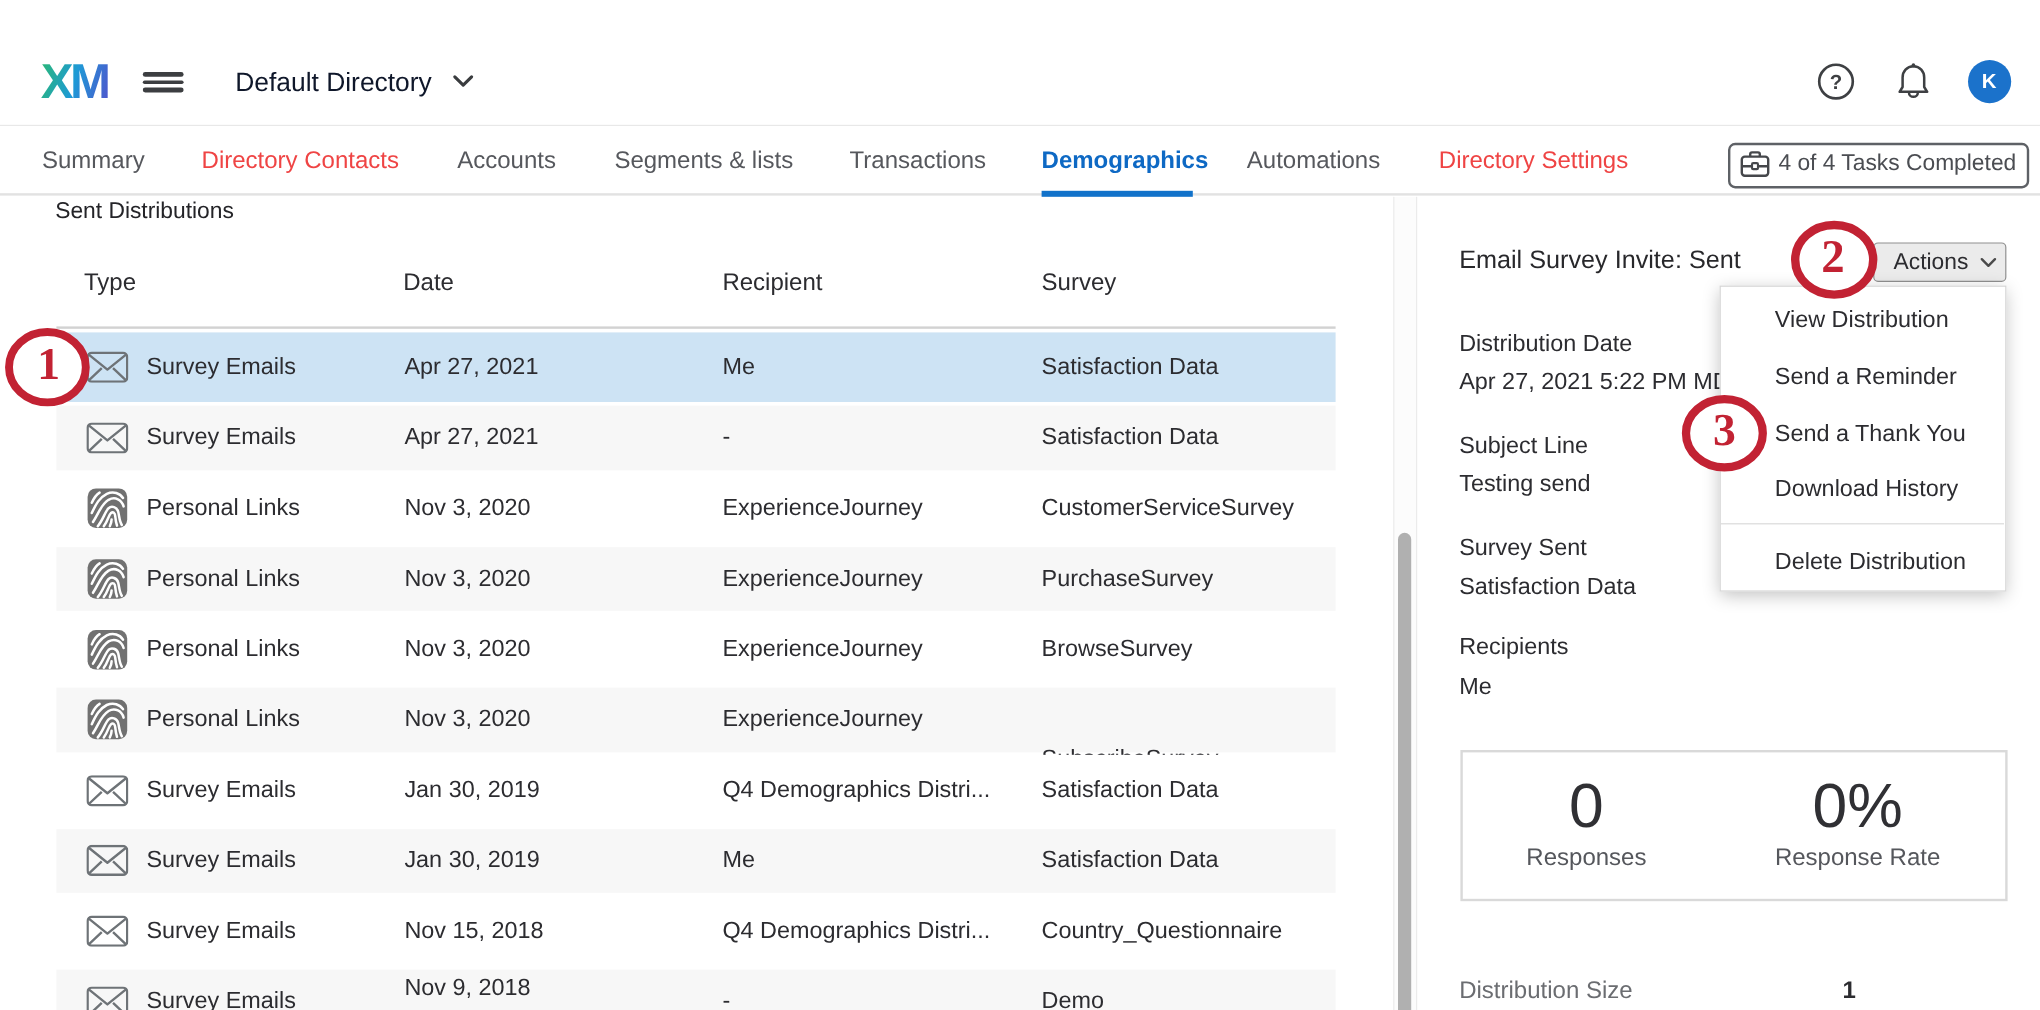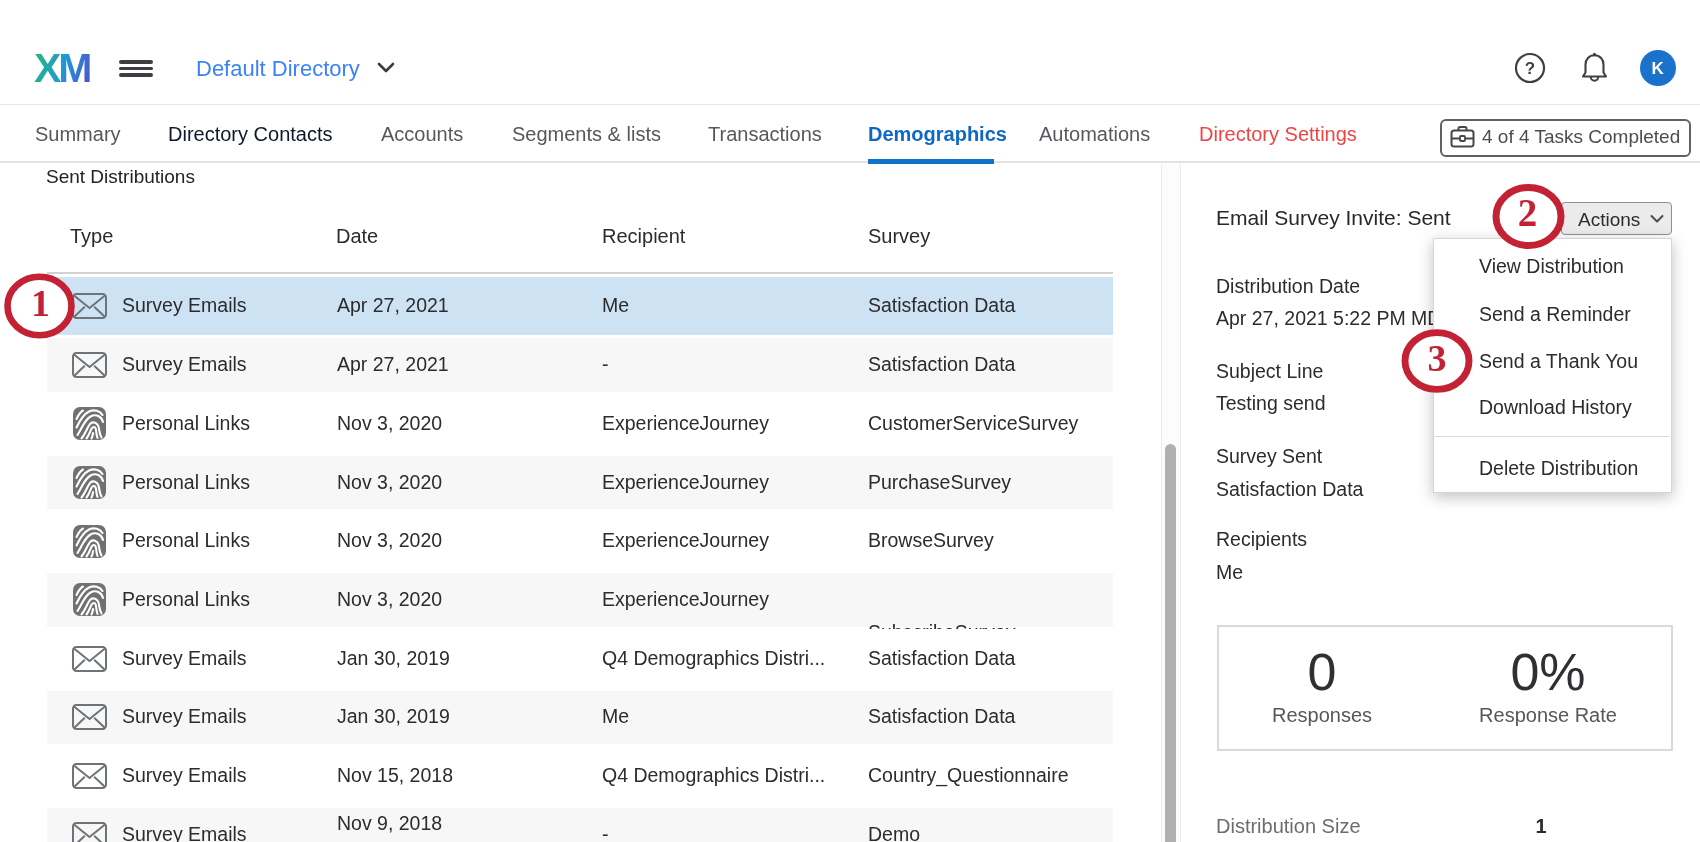--- a/index.html
+++ b/index.html
@@ -16,42 +16,42 @@
   <div class="abs" id="hdr-border" style="left:0;top:64px;width:1700px;height:1px;background:#e8e8e8;"></div>
 
   <div class="t" style="left:34px;top:28px;font-size:41px;font-weight:900;letter-spacing:-3px;
        background:linear-gradient(105deg,#2ab873 0%,#1e9ad6 50%,#4f54cd 100%);
        -webkit-background-clip:text;background-clip:text;color:transparent;">XM</div>
 
   <div class="abs" style="left:119px;top:20px;width:34px;height:3.5px;background:#3c3e41;border-radius:2px;"></div>
   <div class="abs" style="left:119px;top:26.6px;width:34px;height:3.5px;background:#3c3e41;border-radius:2px;"></div>
   <div class="abs" style="left:119px;top:33.4px;width:34px;height:3.5px;background:#3c3e41;border-radius:2px;"></div>
 
-  <div class="t" style="left:196px;top:29px;font-size:22px;color:#3b82f6;">Default Directory</div>
+  <div class="t" style="left:196px;top:29px;font-size:22px;color:#0f172a;">Default Directory</div>
   <svg class="abs" style="left:377px;top:22px;" width="18" height="12" viewBox="0 0 18 12">
     <path d="M2 2 L9 9 L16 2" fill="none" stroke="#3a3c3f" stroke-width="2.6" stroke-linecap="round" stroke-linejoin="round"></path>
   </svg>
 
   <svg class="abs" style="left:1514px;top:12px;" width="32" height="32" viewBox="0 0 32 32">
     <circle cx="16" cy="16" r="14" fill="none" stroke="#3e4043" stroke-width="2.2"></circle>
     <text x="16" y="22" font-family="Liberation Sans,sans-serif" font-size="17" font-weight="700" fill="#3e4043" text-anchor="middle">?</text>
   </svg>
 
   <svg class="abs" style="left:1580px;top:12px;" width="29" height="32" viewBox="0 0 29 32">
     <path d="M14.5 3.2 C9 3.2 5.5 7.6 5.5 12.5 L5.5 20.5 L3 24.5 L26 24.5 L23.5 20.5 L23.5 12.5 C23.5 7.6 20 3.2 14.5 3.2 Z" fill="none" stroke="#3e4043" stroke-width="2.1" stroke-linejoin="round"></path>
     <path d="M14.5 2.8 L14.5 2.2" stroke="#3e4043" stroke-width="3" stroke-linecap="round"></path>
     <path d="M10.8 25 a3.7 3.7 0 0 0 7.4 0" fill="none" stroke="#3e4043" stroke-width="2.1"></path>
   </svg>
 
   <div class="abs" style="left:1640px;top:10px;width:36px;height:36px;border-radius:50%;background:#1b72cb;"></div>
   <div class="t" style="left:1651.5px;top:28px;font-size:17px;font-weight:700;color:#fff;">K</div>
 
   <div class="abs" style="left:0;top:121px;width:1700px;height:2px;background:#e2e2e2;"></div>
   <div class="t" style="left:35px;top:94px;font-size:20px;color:#56585d;">Summary</div>
-  <div class="t" style="left:168px;top:94px;font-size:20px;color:#0f172a;">Directory Contacts</div>
+  <div class="t" style="left:168px;top:94px;font-size:20px;color:#ef4444;">Directory Contacts</div>
   <div class="t" style="left:381px;top:94px;font-size:20px;color:#56585d;">Accounts</div>
   <div class="t" style="left:512px;top:94px;font-size:20px;color:#56585d;">Segments &amp; lists</div>
   <div class="t" style="left:708px;top:94px;font-size:20px;color:#56585d;">Transactions</div>
   <div class="t" style="left:868px;top:94px;font-size:20px;font-weight:700;color:#0e69c4;">Demographics</div>
   <div class="abs" style="left:868px;top:119px;width:126px;height:5px;background:#1172ca;"></div>
   <div class="t" style="left:1039px;top:94px;font-size:20px;color:#56585d;">Automations</div>
   <div class="t" style="left:1199px;top:94px;font-size:20px;color:#ef4444;">Directory Settings</div>
 
   <div class="abs" style="left:1440px;top:79px;width:247px;height:34px;border:2px solid #5e6166;border-radius:6px;"></div>
   <svg class="abs" style="left:1450px;top:85px;" width="25" height="23" viewBox="0 0 25 23">

